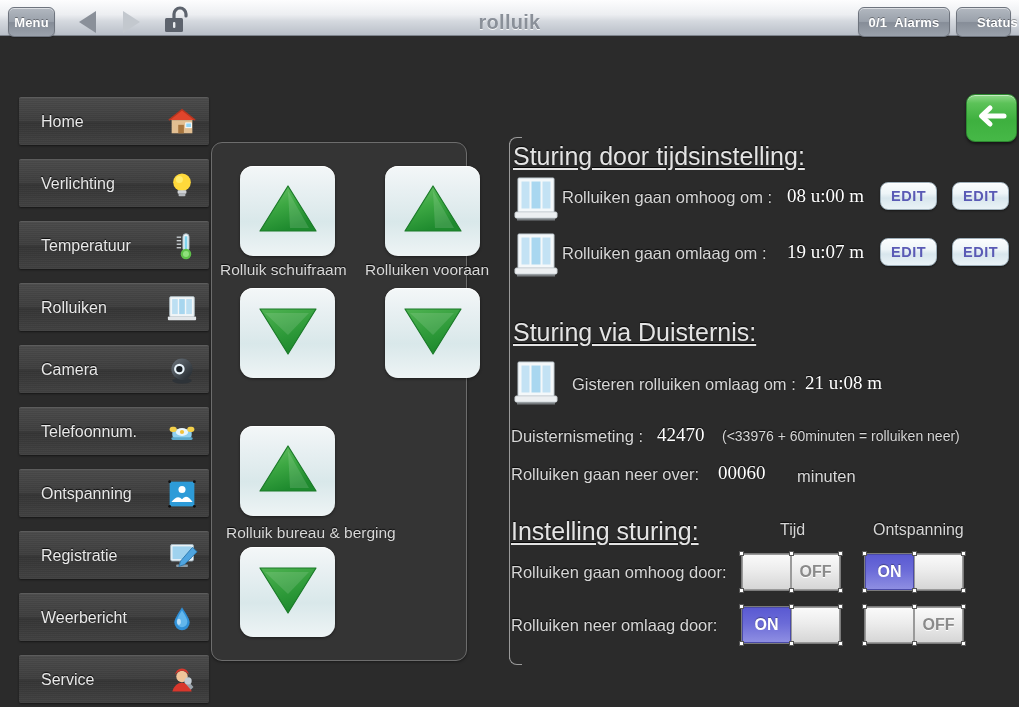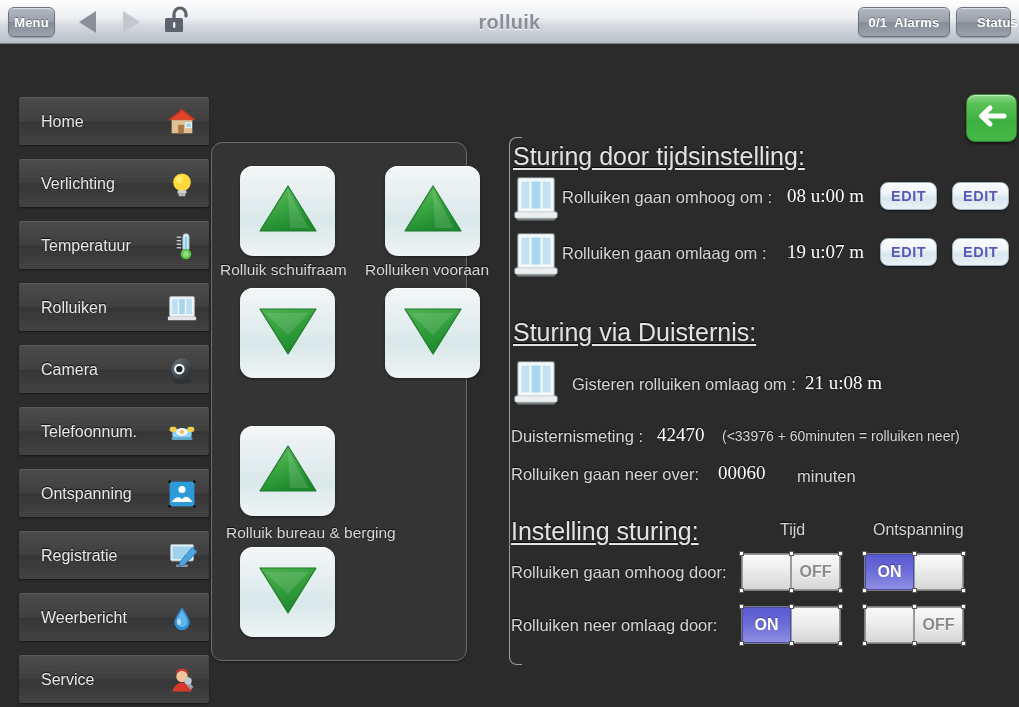--- a/index.html
+++ b/index.html
@@ -5,21 +5,21 @@
   * { box-sizing: border-box; margin: 0; padding: 0; }
   html, body {
     width: 1019px; height: 707px;
     background: #2b2b2b;
     font-family: "Liberation Sans", sans-serif;
     overflow: hidden;
   }
 
   
   #topbar {
-    position: absolute; left: 0; top: 0; width: 1019px; height: 44px;
+    position: absolute; left: 0; top: 0; width: 1019px; height: 36px;
     background: linear-gradient(to bottom, #fdfdfe 0%, #eceef1 42%, #d5d9df 60%, #b9bfc8 100%);
     border-bottom: 1px solid #7d838c;
   }
   .tb-btn {
     position: absolute; top: 7px; height: 30px;
     border-radius: 6px;
     background: linear-gradient(to bottom, #b2b8c0 0%, #9aa1ab 48%, #868d98 52%, #9ba2ac 100%);
     border: 1px solid #6e747e;
     box-shadow: inset 0 1px 0 rgba(255,255,255,.55), 0 1px 1px rgba(0,0,0,.22);
     color: #ffffff; font-size: 13px; font-weight: bold;

